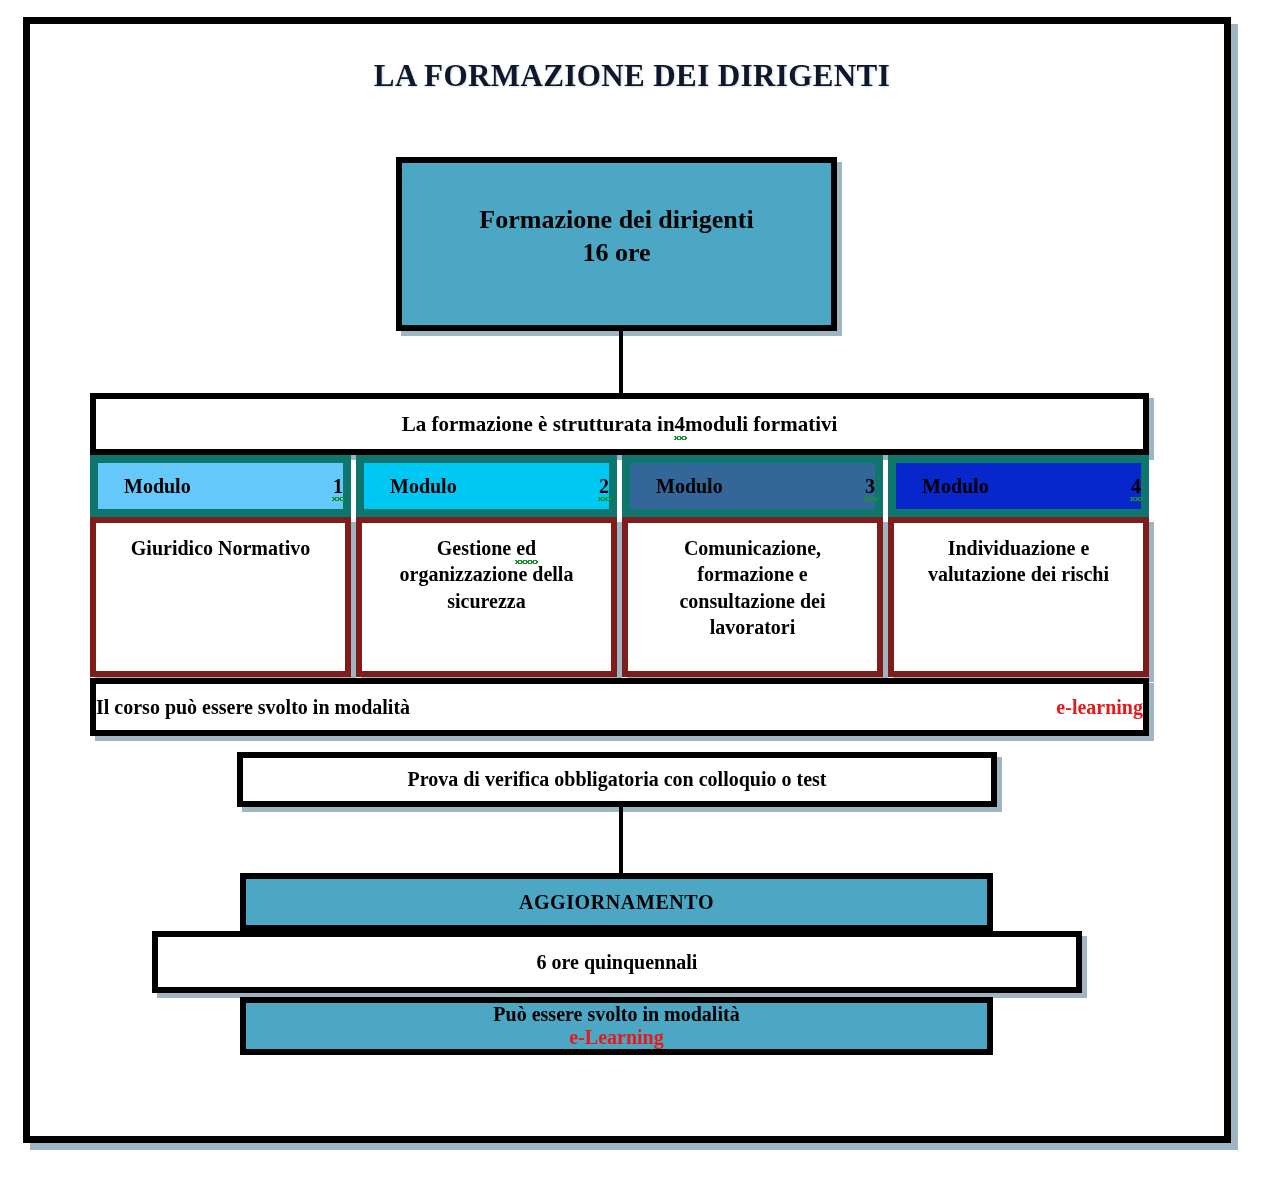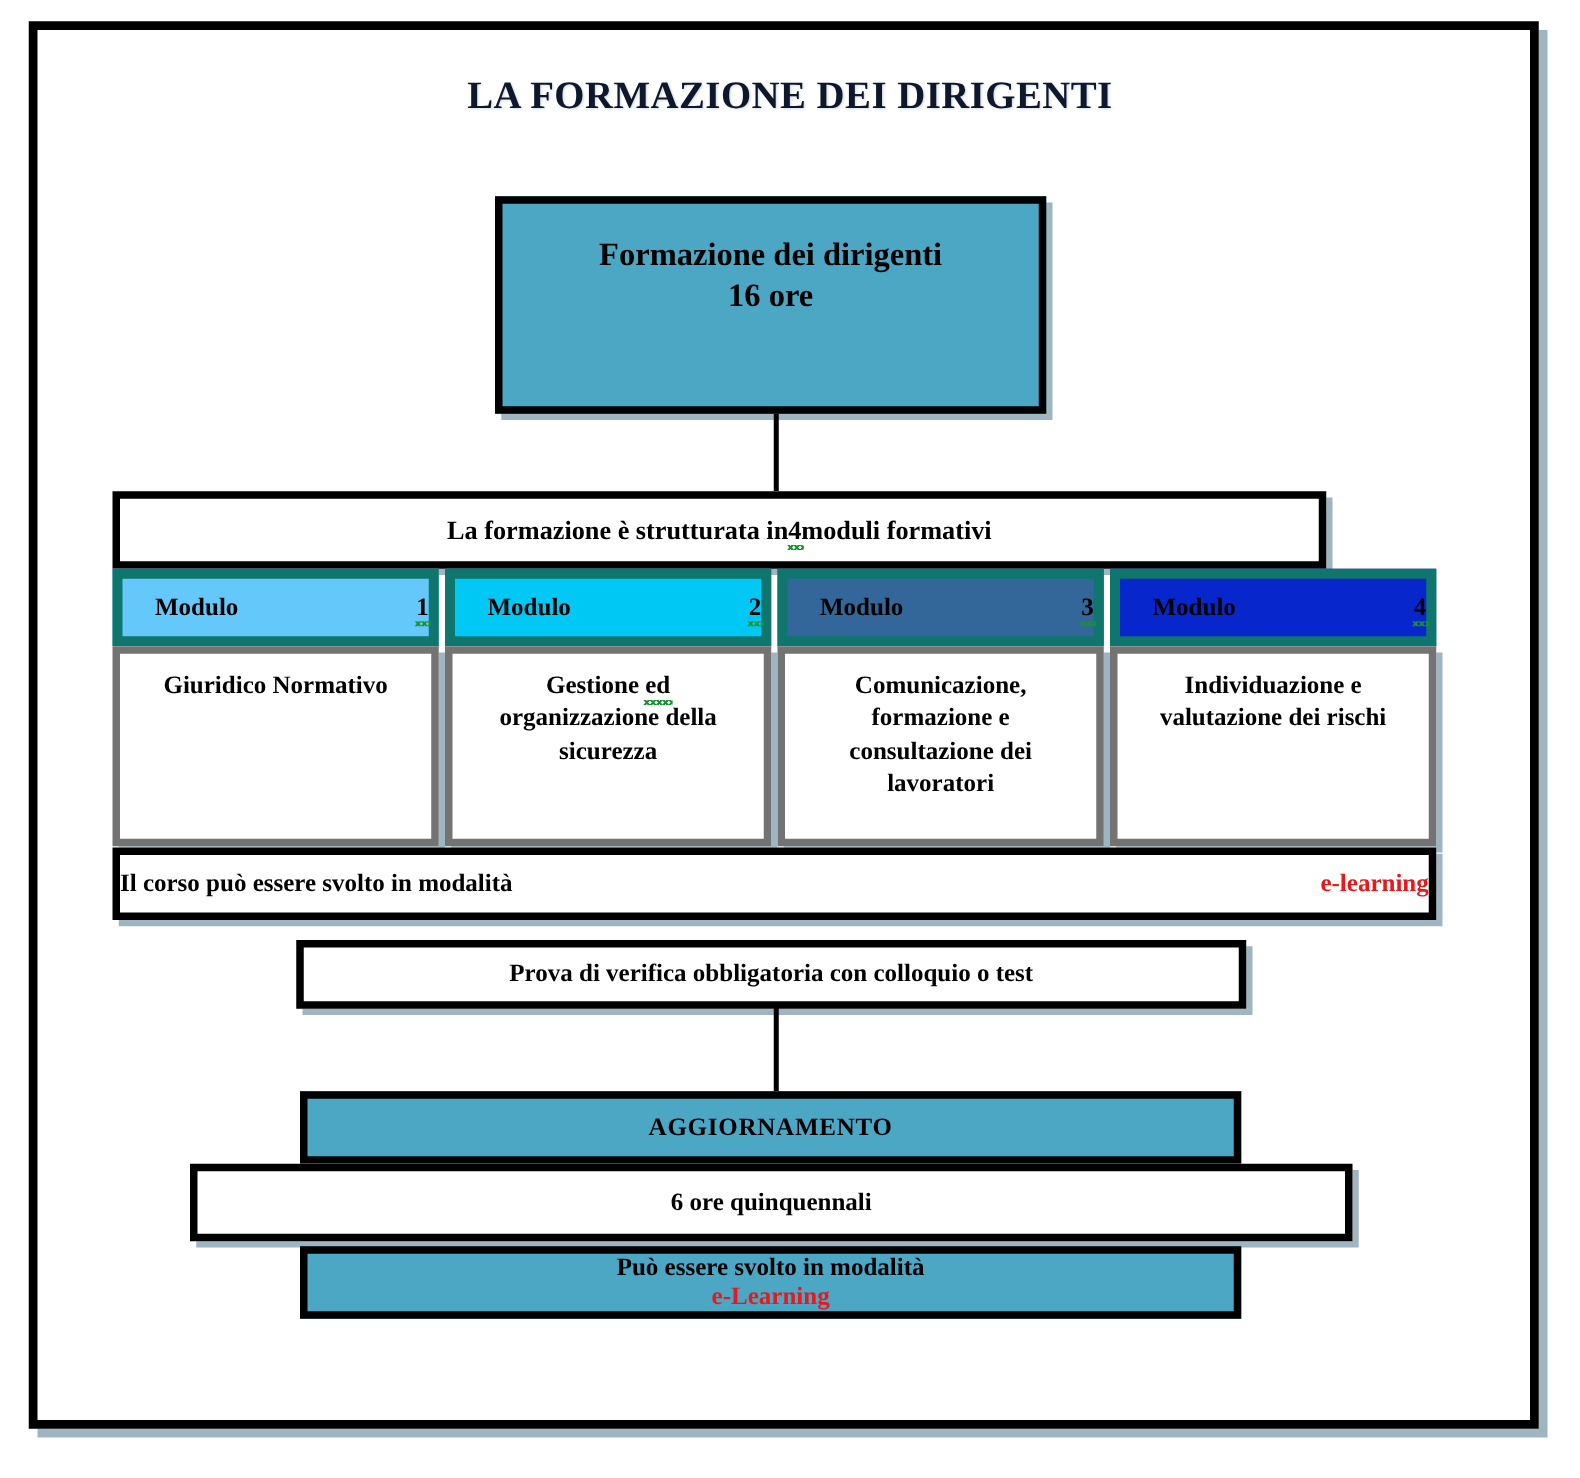--- a/index.html
+++ b/index.html
@@ -63,21 +63,21 @@
   .box.noshadow { box-shadow: none; }
 
   
   #hero-box {
     left: 396px;
     top: 157px;
     width: 441px;
     height: 174px;
     font-size: 26px;
     line-height: 1.28;
-    padding-top: 24px;
+    padding-top: 40px;
   }
 
   
   .connector {
     position: absolute;
     background: #000000;
     width: 4px;
   }
   #conn-hero { left: 619px; top: 331px; height: 62px; }
   #conn-prova { left: 619px; top: 805px; height: 68px; }
@@ -88,21 +88,21 @@
     left: 90px;
     top: 393px;
     width: 1059px;
     height: 358px;
   }
 
   #struttura-bar {
     position: absolute;
     left: 0;
     top: 0;
-    width: 971px;
+    width: 1059px;
     height: 62px;
     box-sizing: border-box;
     border: 6px solid #000000;
     background: #ffffff;
     box-shadow: 5px 5px 0 0 #9fb6c2;
     display: flex;
     align-items: center;
     justify-content: center;
     font-size: 21px;
     font-weight: bold;
@@ -137,21 +137,21 @@
     top: 124px;
     width: 1059px;
     height: 160px;
     display: flex;
     gap: 5px;
     box-sizing: border-box;
   }
   .module-body {
     flex: 1 1 0;
     box-sizing: border-box;
-    border: 6px solid #737373;
+    border: 6px solid #7f1d1d;
     background: #ffffff;
     box-shadow: 5px 5px 0 0 #9fb6c2;
     display: flex;
     align-items: flex-start;
     justify-content: center;
     padding: 12px 10px 17px 10px;
     font-size: 20px;
     line-height: 1.32;
     font-weight: bold;
     text-align: center;

